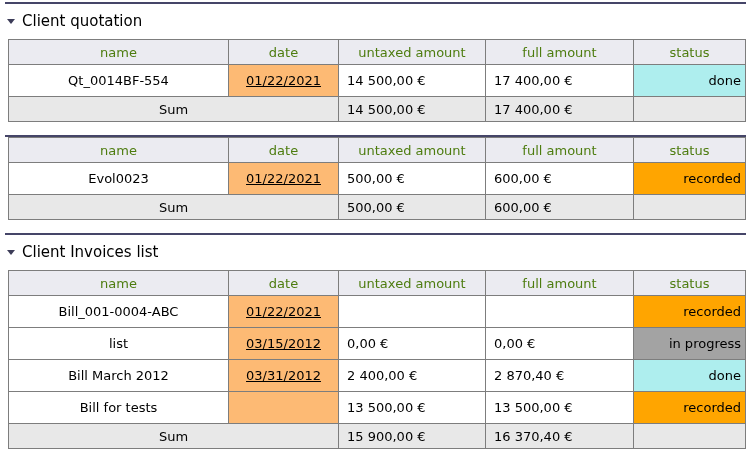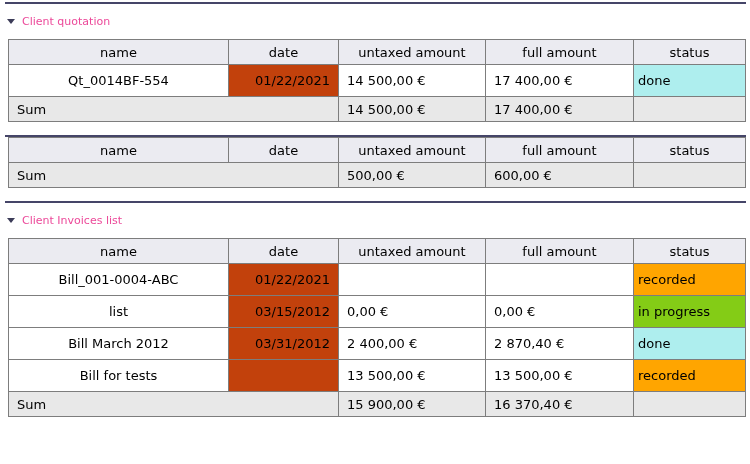--- a/index.html
+++ b/index.html
@@ -25,51 +25,51 @@
   .tri {
     width: 0; height: 0;
     border-left: 4px solid transparent;
     border-right: 4px solid transparent;
     border-top: 5px solid #3c3c58;
     margin-right: 7px;
     cursor: pointer;
     flex: 0 0 auto;
   }
   .section-title {
-    font-size: 11px;
-    color: #ec4899;
+    font-size: 15px;
+    color: #000000;
     white-space: nowrap;
   }
   table.report-table {
     border-collapse: collapse;
     table-layout: fixed;
     margin-left: 3px;
     width: 737px;
   }
   .report-table th, .report-table td {
     border: 1px solid #7d7d7d;
     height: 25px;
     font-size: 13px;
     padding: 0 8px;
     overflow: hidden;
     white-space: nowrap;
     color: #000000;
   }
   .report-table thead th {
     background: #ebebf1;
-    color: #000000;
+    color: #4d7c0f;
     font-weight: normal;
     text-align: center;
   }
   td.c-name   { text-align: center; background: #ffffff; }
-  td.c-date   { text-align: right; background: #c2410c; }
+  td.c-date   { text-align: center; background: #fdba74; text-decoration: underline; }
   td.c-amount { text-align: left; background: #ffffff; }
-  td.c-status { text-align: left; padding: 8px 4px; }
+  td.c-status { text-align: right; padding: 8px 4px; }
   tr.sum-row td { background: #e8e8e8; }
-  td.sum-label { }
+  td.sum-label { text-align: center; }
 </style>
 </head>
 <body>
 
 <main id="app">
     <section class="section">
       <div class="section-header">
         <span class="tri"></span>
         <span class="section-title">Client quotation</span>
       </div>
@@ -119,20 +119,27 @@
         <thead>
           <tr>
             <th>name</th>
             <th>date</th>
             <th>untaxed amount</th>
             <th>full amount</th>
             <th>status</th>
           </tr>
         </thead>
         <tbody>
+          <tr>
+            <td class="c-name">Evol0023</td>
+            <td class="c-date">01/22/2021</td>
+            <td class="c-amount">500,00 €</td>
+            <td class="c-amount">600,00 €</td>
+            <td class="c-status" style="background: rgb(255, 165, 0);">recorded</td>
+          </tr>
           <tr class="sum-row">
             <td class="sum-label" colspan="2">Sum</td>
             <td class="c-amount">500,00 €</td>
             <td class="c-amount">600,00 €</td>
             <td class="c-status"></td>
           </tr>
         </tbody>
       </table>
     </section>
     <section class="section">
@@ -163,21 +170,21 @@
             <td class="c-date">01/22/2021</td>
             <td class="c-amount"></td>
             <td class="c-amount"></td>
             <td class="c-status" style="background: rgb(255, 165, 0);">recorded</td>
           </tr>
           <tr>
             <td class="c-name">list</td>
             <td class="c-date">03/15/2012</td>
             <td class="c-amount">0,00 €</td>
             <td class="c-amount">0,00 €</td>
-            <td class="c-status" style="background: #84cc16; margin-left: 44px;">in progress</td>
+            <td class="c-status" style="background: #a3a3a3; margin-left: 44px;">in progress</td>
           </tr>
           <tr>
             <td class="c-name">Bill March 2012</td>
             <td class="c-date">03/31/2012</td>
             <td class="c-amount">2 400,00 €</td>
             <td class="c-amount">2 870,40 €</td>
             <td class="c-status" style="background: rgb(174, 238, 238);">done</td>
           </tr>
           <tr>
             <td class="c-name">Bill for tests</td>

